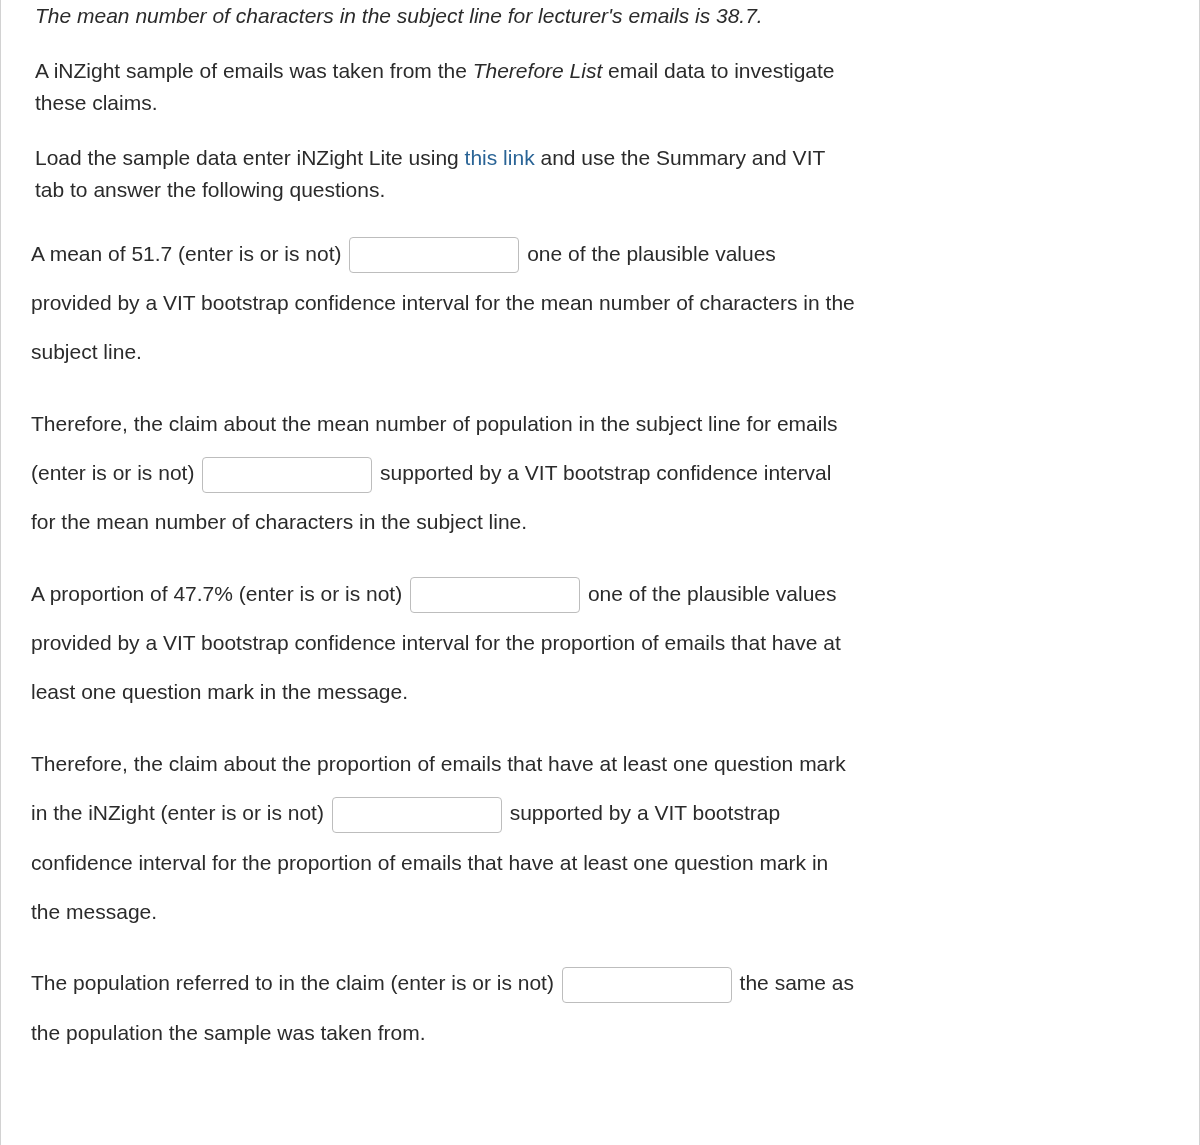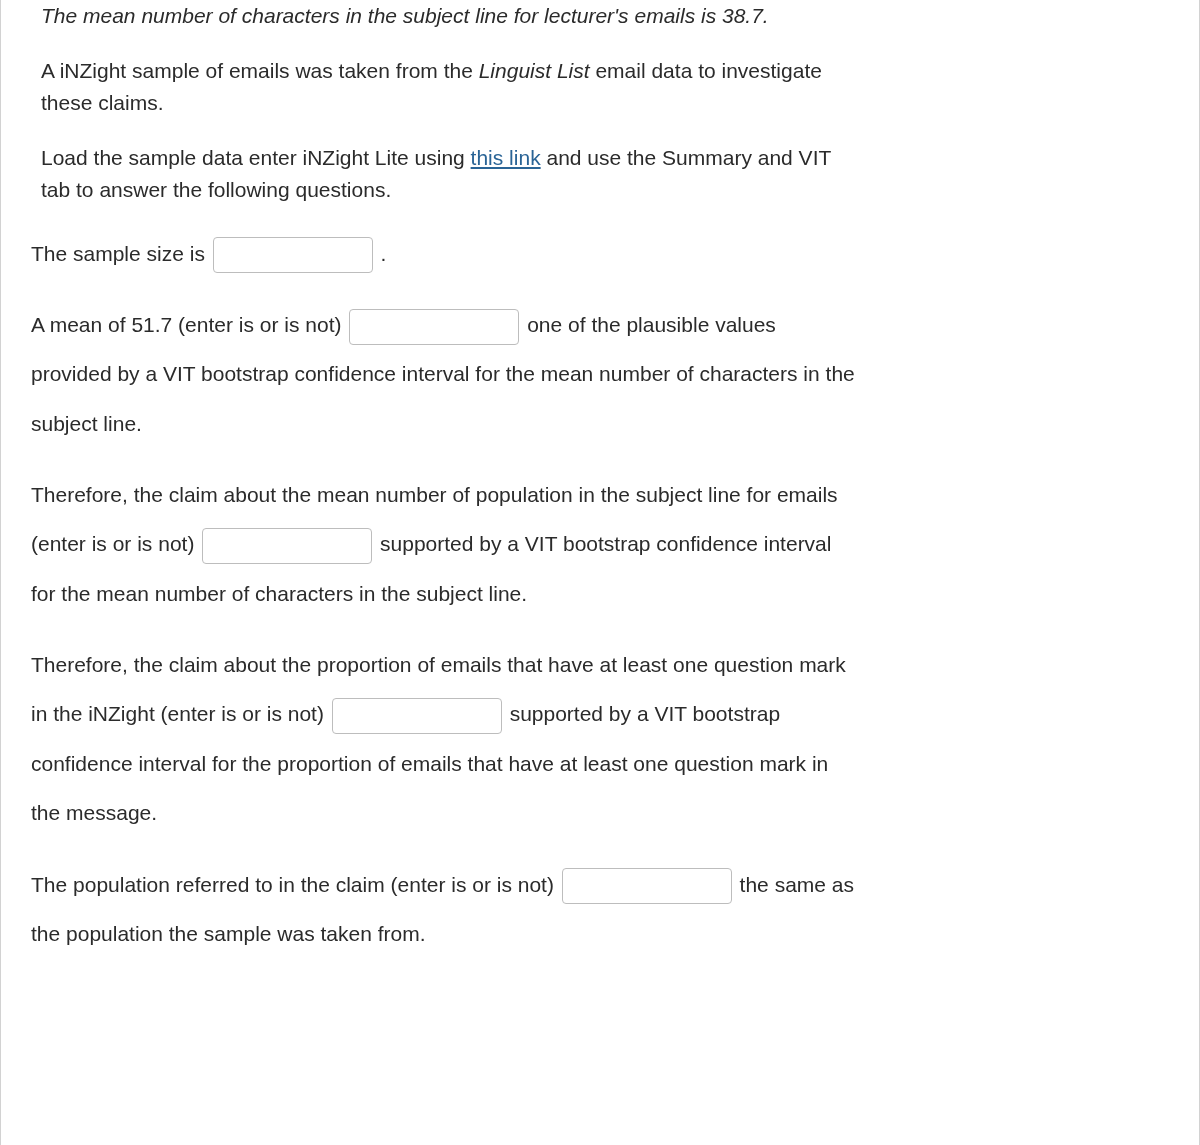--- a/index.html
+++ b/index.html
@@ -16,21 +16,21 @@
     border-left: 1px solid #d2d2d2;
     border-right: 1px solid #d2d2d2;
     padding: 0 30px 30px 30px;
   }
   .content {
     width: 825px;
     font-size: 21px;
     line-height: 1.55;
   }
   .content p {
-    margin: 0 0 22px 10px;
+    margin: 0 0 22px 4px;
   }
   .italic {
     font-style: italic;
   }
   .inline-input {
     display: inline-block;
     vertical-align: baseline;
     border: 1px solid #bdbdbd;
     border-radius: 4px;
     height: 36px;
@@ -40,63 +40,62 @@
     padding: 2px 6px;
     box-sizing: border-box;
     background: #fff;
     color: #2b2b2b;
   }
   .inline-input.narrow {
     width: 170px;
   }
   .link {
     color: #2a6496;
-    text-decoration: underline;
     cursor: pointer;
   }
   .flow {
     line-height: 2.35;
     margin: 0 0 22px 0;
   }
 </style>
 </head>
 <body>
 
 <div class="page">
   <div class="content">
 
     <p class="italic">The mean number of characters in the subject line for lecturer's emails is 38.7.</p>
 
 
     <p>
-      <span>A iNZight sample of emails was taken from the </span><span class="italic">Linguist List</span><span> email data to investigate these claims.</span>
+      <span>A iNZight sample of emails was taken from the </span><span class="italic">Therefore List</span><span> email data to investigate these claims.</span>
     </p>
 
     <p>
       <span>Load the sample data enter iNZight Lite using </span><a class="link">this link</a><span> and use the Summary and VIT tab to answer the following questions.</span>
     </p>
 
-    <div class="flow">
-      <span>The sample size is </span>
-      <input type="text" class="inline-input" style="">
-      <span> .</span>
-    </div>
 
     <div class="flow">
       <span>A mean of 51.7 (enter is or is not) </span>
       <input type="text" class="inline-input narrow" style="">
       <span> one of the plausible values provided by a VIT bootstrap confidence interval for the mean number of characters in the subject line.</span>
     </div>
 
     <div class="flow">
       <span>Therefore, the claim about the mean number of population in the subject line for emails (enter is or is not) </span>
       <input type="text" class="inline-input narrow" style="">
       <span> supported by a VIT bootstrap confidence interval for the mean number of characters in the subject line.</span>
     </div>
 
+    <div class="flow">
+      <span>A proportion of 47.7% (enter is or is not) </span>
+      <input type="text" class="inline-input narrow" style="">
+      <span> one of the plausible values provided by a VIT bootstrap confidence interval for the proportion of emails that have at least one question mark in the message.</span>
+    </div>
 
     <div class="flow">
       <span>Therefore, the claim about the proportion of emails that have at least one question mark in the iNZight (enter is or is not) </span>
       <input type="text" class="inline-input narrow" style="">
       <span> supported by a VIT bootstrap confidence interval for the proportion of emails that have at least one question mark in the message.</span>
     </div>
 
     <div class="flow">
       <span>The population referred to in the claim (enter is or is not) </span>
       <input type="text" class="inline-input narrow" style="">

